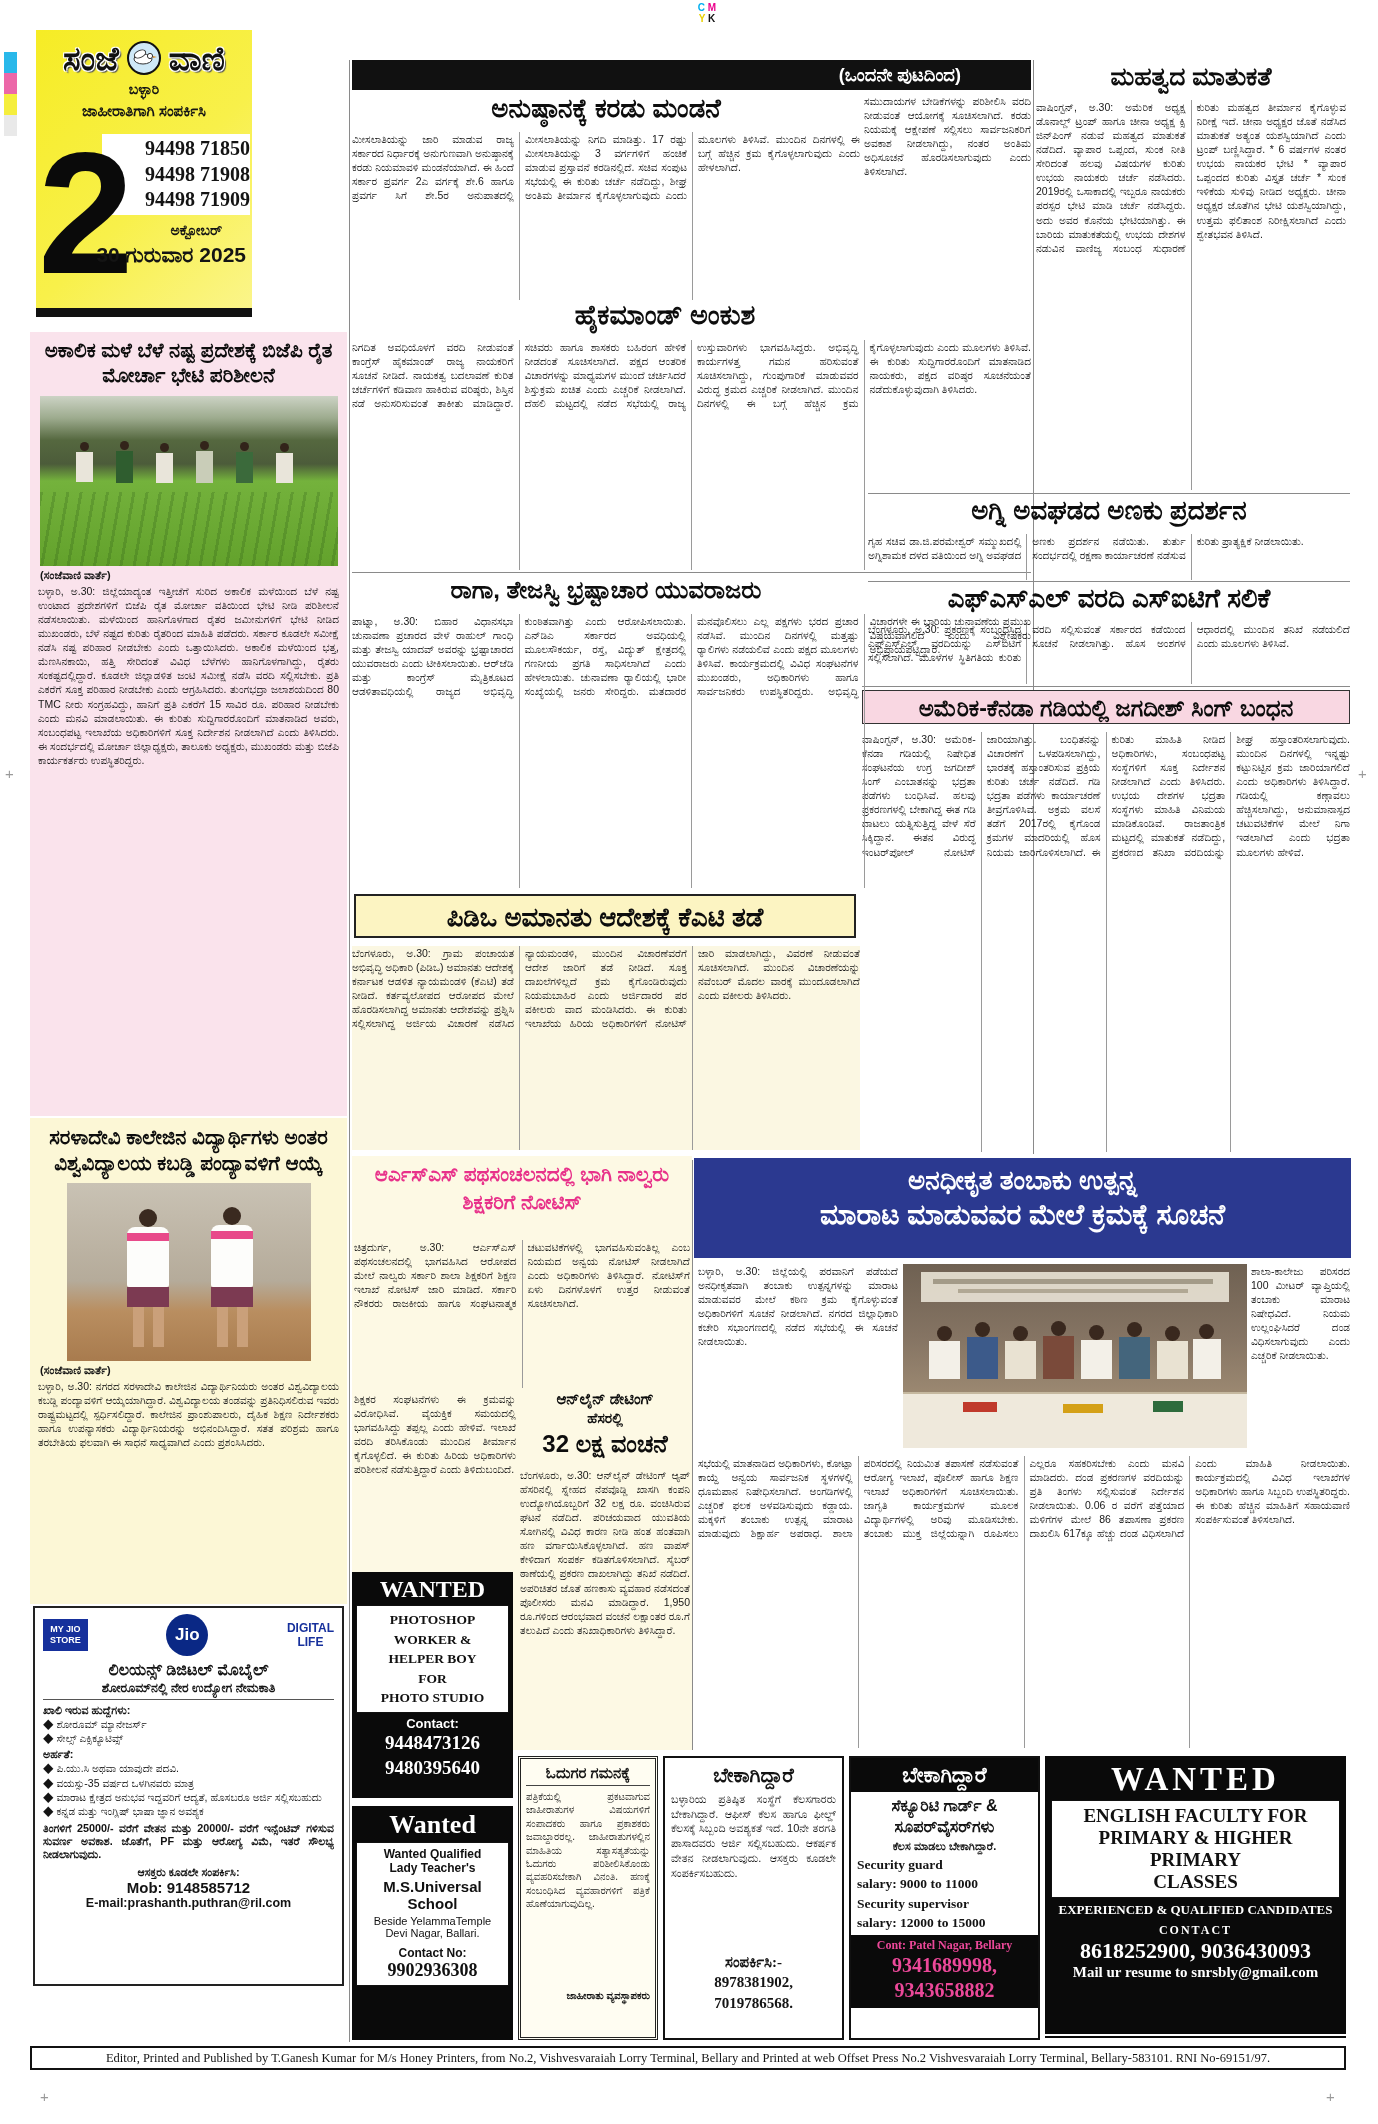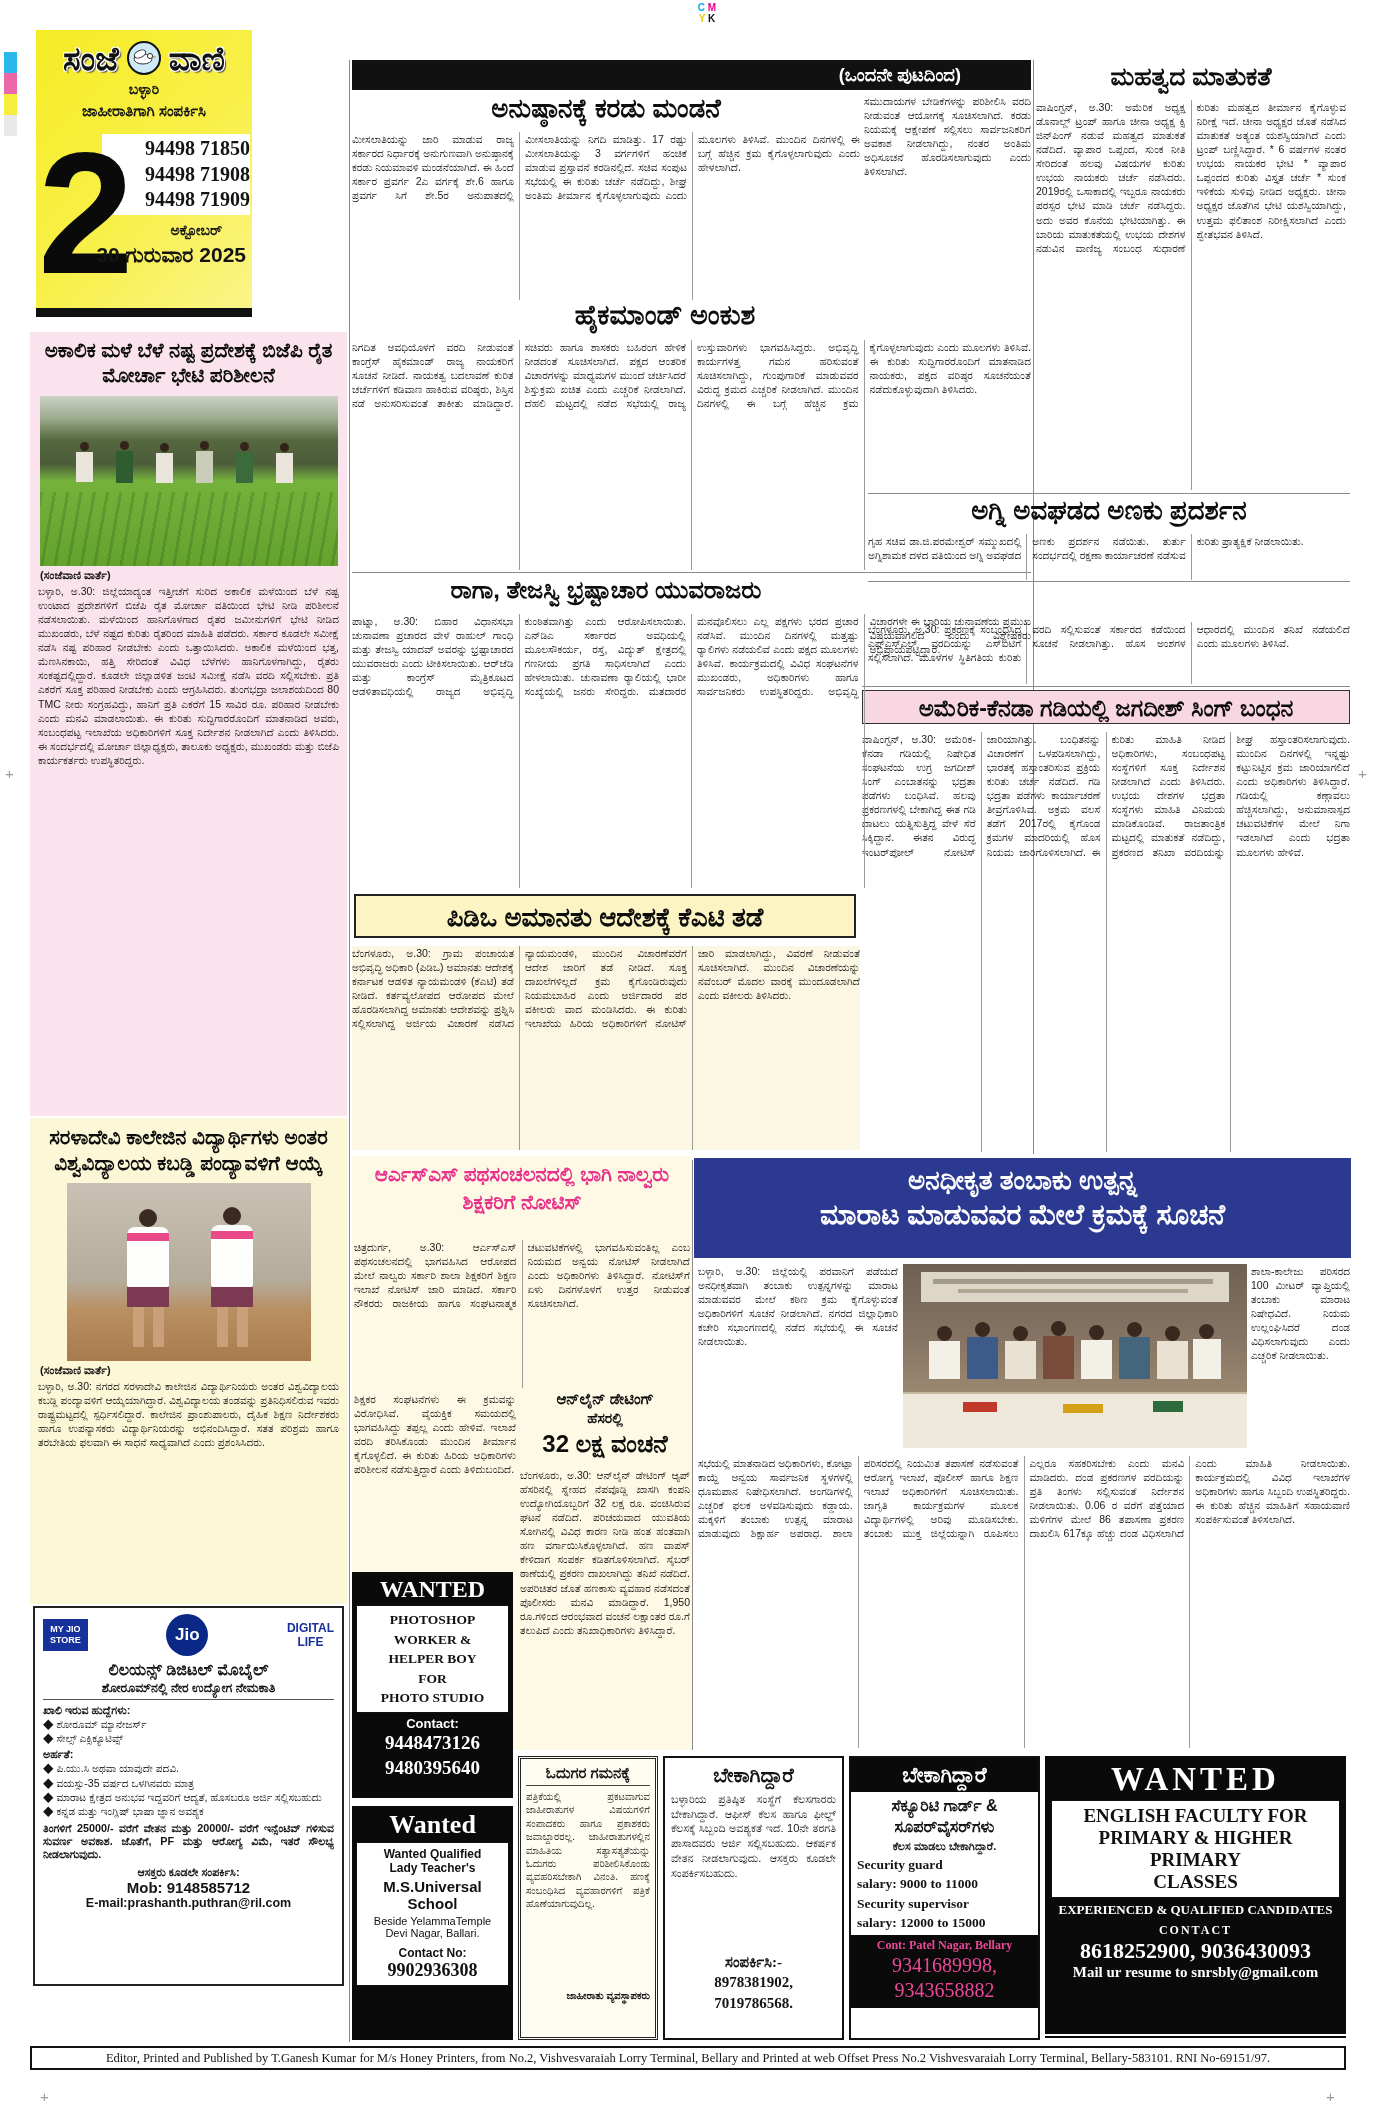--- a/index.html
+++ b/index.html
@@ -169,20 +169,21 @@
 
   <div class="abs hl" style="left:430px;top:300px;width:470px;height:38px;font-size:27px;">ಹೈಕಮಾಂಡ್ ಅಂಕುಶ</div>
   <div class="abs body-txt cols c4" style="left:352px;top:340px;width:679px;height:230px;">ನಿಗದಿತ ಅವಧಿಯೊಳಗೆ ವರದಿ ನೀಡುವಂತೆ ಕಾಂಗ್ರೆಸ್ ಹೈಕಮಾಂಡ್ ರಾಜ್ಯ ನಾಯಕರಿಗೆ ಸೂಚನೆ ನೀಡಿದೆ. ನಾಯಕತ್ವ ಬದಲಾವಣೆ ಕುರಿತ ಚರ್ಚೆಗಳಿಗೆ ಕಡಿವಾಣ ಹಾಕಿರುವ ವರಿಷ್ಠರು, ಶಿಸ್ತಿನ ನಡೆ ಅನುಸರಿಸುವಂತೆ ತಾಕೀತು ಮಾಡಿದ್ದಾರೆ. ಸಚಿವರು ಹಾಗೂ ಶಾಸಕರು ಬಹಿರಂಗ ಹೇಳಿಕೆ ನೀಡದಂತೆ ಸೂಚಿಸಲಾಗಿದೆ. ಪಕ್ಷದ ಆಂತರಿಕ ವಿಚಾರಗಳನ್ನು ಮಾಧ್ಯಮಗಳ ಮುಂದೆ ಚರ್ಚಿಸಿದರೆ ಶಿಸ್ತುಕ್ರಮ ಖಚಿತ ಎಂದು ಎಚ್ಚರಿಕೆ ನೀಡಲಾಗಿದೆ. ದೆಹಲಿ ಮಟ್ಟದಲ್ಲಿ ನಡೆದ ಸಭೆಯಲ್ಲಿ ರಾಜ್ಯ ಉಸ್ತುವಾರಿಗಳು ಭಾಗವಹಿಸಿದ್ದರು. ಅಭಿವೃದ್ಧಿ ಕಾರ್ಯಗಳತ್ತ ಗಮನ ಹರಿಸುವಂತೆ ಸೂಚಿಸಲಾಗಿದ್ದು, ಗುಂಪುಗಾರಿಕೆ ಮಾಡುವವರ ವಿರುದ್ಧ ಕ್ರಮದ ಎಚ್ಚರಿಕೆ ನೀಡಲಾಗಿದೆ. ಮುಂದಿನ ದಿನಗಳಲ್ಲಿ ಈ ಬಗ್ಗೆ ಹೆಚ್ಚಿನ ಕ್ರಮ ಕೈಗೊಳ್ಳಲಾಗುವುದು ಎಂದು ಮೂಲಗಳು ತಿಳಿಸಿವೆ. ಈ ಕುರಿತು ಸುದ್ದಿಗಾರರೊಂದಿಗೆ ಮಾತನಾಡಿದ ನಾಯಕರು, ಪಕ್ಷದ ವರಿಷ್ಠರ ಸೂಚನೆಯಂತೆ ನಡೆದುಕೊಳ್ಳುವುದಾಗಿ ತಿಳಿಸಿದರು.</div>
 
   <div class="abs hl" style="left:1036px;top:62px;width:310px;height:34px;font-size:25px;">ಮಹತ್ವದ ಮಾತುಕತೆ</div>
   <div class="abs body-txt cols c2" style="left:1036px;top:100px;width:310px;height:390px;">ವಾಷಿಂಗ್ಟನ್, ಅ.30: ಅಮೆರಿಕ ಅಧ್ಯಕ್ಷ ಡೊನಾಲ್ಡ್ ಟ್ರಂಪ್ ಹಾಗೂ ಚೀನಾ ಅಧ್ಯಕ್ಷ ಕ್ಸಿ ಜಿನ್‌ಪಿಂಗ್ ನಡುವೆ ಮಹತ್ವದ ಮಾತುಕತೆ ನಡೆದಿದೆ. ವ್ಯಾಪಾರ ಒಪ್ಪಂದ, ಸುಂಕ ನೀತಿ ಸೇರಿದಂತೆ ಹಲವು ವಿಷಯಗಳ ಕುರಿತು ಉಭಯ ನಾಯಕರು ಚರ್ಚೆ ನಡೆಸಿದರು. 2019ರಲ್ಲಿ ಒಸಾಕಾದಲ್ಲಿ ಇಬ್ಬರೂ ನಾಯಕರು ಪರಸ್ಪರ ಭೇಟಿ ಮಾಡಿ ಚರ್ಚೆ ನಡೆಸಿದ್ದರು. ಅದು ಅವರ ಕೊನೆಯ ಭೇಟಿಯಾಗಿತ್ತು. ಈ ಬಾರಿಯ ಮಾತುಕತೆಯಲ್ಲಿ ಉಭಯ ದೇಶಗಳ ನಡುವಿನ ವಾಣಿಜ್ಯ ಸಂಬಂಧ ಸುಧಾರಣೆ ಕುರಿತು ಮಹತ್ವದ ತೀರ್ಮಾನ ಕೈಗೊಳ್ಳುವ ನಿರೀಕ್ಷೆ ಇದೆ. ಚೀನಾ ಅಧ್ಯಕ್ಷರ ಜೊತೆ ನಡೆಸಿದ ಮಾತುಕತೆ ಅತ್ಯಂತ ಯಶಸ್ವಿಯಾಗಿದೆ ಎಂದು ಟ್ರಂಪ್ ಬಣ್ಣಿಸಿದ್ದಾರೆ. * 6 ವರ್ಷಗಳ ನಂತರ ಉಭಯ ನಾಯಕರ ಭೇಟಿ * ವ್ಯಾಪಾರ ಒಪ್ಪಂದದ ಕುರಿತು ವಿಸ್ತೃತ ಚರ್ಚೆ * ಸುಂಕ ಇಳಿಕೆಯ ಸುಳಿವು ನೀಡಿದ ಅಧ್ಯಕ್ಷರು. ಚೀನಾ ಅಧ್ಯಕ್ಷರ ಜೊತೆಗಿನ ಭೇಟಿ ಯಶಸ್ವಿಯಾಗಿದ್ದು, ಉತ್ತಮ ಫಲಿತಾಂಶ ನಿರೀಕ್ಷಿಸಲಾಗಿದೆ ಎಂದು ಶ್ವೇತಭವನ ತಿಳಿಸಿದೆ.</div>
 
   <div class="abs hl" style="left:868px;top:496px;width:482px;height:36px;font-size:26px;">ಅಗ್ನಿ ಅವಘಡದ ಅಣಕು ಪ್ರದರ್ಶನ</div>
   <div class="abs body-txt cols c3" style="left:868px;top:534px;width:482px;height:46px;">ಗೃಹ ಸಚಿವ ಡಾ.ಜಿ.ಪರಮೇಶ್ವರ್ ಸಮ್ಮುಖದಲ್ಲಿ ಅಗ್ನಿಶಾಮಕ ದಳದ ವತಿಯಿಂದ ಅಗ್ನಿ ಅವಘಡದ ಅಣಕು ಪ್ರದರ್ಶನ ನಡೆಯಿತು. ತುರ್ತು ಸಂದರ್ಭದಲ್ಲಿ ರಕ್ಷಣಾ ಕಾರ್ಯಾಚರಣೆ ನಡೆಸುವ ಕುರಿತು ಪ್ರಾತ್ಯಕ್ಷಿಕೆ ನೀಡಲಾಯಿತು.</div>
 
+  <div class="abs hl" style="left:868px;top:584px;width:482px;height:36px;font-size:26px;">ಎಫ್ಎಸ್ಎಲ್ ವರದಿ ಎಸ್ಐಟಿಗೆ ಸಲಿಕೆ</div>
   <div class="abs body-txt cols c3" style="left:868px;top:622px;width:482px;height:62px;">ಬೆಂಗಳೂರು, ಅ.30: ಪ್ರಕರಣಕ್ಕೆ ಸಂಬಂಧಿಸಿದ ಎಫ್ಎಸ್ಎಲ್ ವರದಿಯನ್ನು ಎಸ್ಐಟಿಗೆ ಸಲ್ಲಿಸಲಾಗಿದೆ. ಮೂಳೆಗಳ ಸ್ಥಿತಿಗತಿಯ ಕುರಿತು ವರದಿ ಸಲ್ಲಿಸುವಂತೆ ಸರ್ಕಾರದ ಕಡೆಯಿಂದ ಸೂಚನೆ ನೀಡಲಾಗಿತ್ತು. ಹೊಸ ಅಂಶಗಳ ಆಧಾರದಲ್ಲಿ ಮುಂದಿನ ತನಿಖೆ ನಡೆಯಲಿದೆ ಎಂದು ಮೂಲಗಳು ತಿಳಿಸಿವೆ.</div>
 
   <div class="abs hl pink-head" style="left:862px;top:690px;width:488px;height:34px;font-size:23px;line-height:34px;box-sizing:border-box;">ಅಮೆರಿಕ-ಕೆನಡಾ ಗಡಿಯಲ್ಲಿ ಜಗದೀಶ್ ಸಿಂಗ್ ಬಂಧನ</div>
   <div class="abs body-txt cols c4" style="left:862px;top:732px;width:488px;height:420px;">ವಾಷಿಂಗ್ಟನ್, ಅ.30: ಅಮೆರಿಕ-ಕೆನಡಾ ಗಡಿಯಲ್ಲಿ ನಿಷೇಧಿತ ಸಂಘಟನೆಯ ಉಗ್ರ ಜಗದೀಶ್ ಸಿಂಗ್ ಎಂಬಾತನನ್ನು ಭದ್ರತಾ ಪಡೆಗಳು ಬಂಧಿಸಿವೆ. ಹಲವು ಪ್ರಕರಣಗಳಲ್ಲಿ ಬೇಕಾಗಿದ್ದ ಈತ ಗಡಿ ದಾಟಲು ಯತ್ನಿಸುತ್ತಿದ್ದ ವೇಳೆ ಸೆರೆ ಸಿಕ್ಕಿದ್ದಾನೆ. ಈತನ ವಿರುದ್ಧ ಇಂಟರ್‌ಪೋಲ್ ನೋಟಿಸ್ ಜಾರಿಯಾಗಿತ್ತು. ಬಂಧಿತನನ್ನು ವಿಚಾರಣೆಗೆ ಒಳಪಡಿಸಲಾಗಿದ್ದು, ಭಾರತಕ್ಕೆ ಹಸ್ತಾಂತರಿಸುವ ಪ್ರಕ್ರಿಯೆ ಕುರಿತು ಚರ್ಚೆ ನಡೆದಿದೆ. ಗಡಿ ಭದ್ರತಾ ಪಡೆಗಳು ಕಾರ್ಯಾಚರಣೆ ತೀವ್ರಗೊಳಿಸಿವೆ. ಅಕ್ರಮ ವಲಸೆ ತಡೆಗೆ 2017ರಲ್ಲಿ ಕೈಗೊಂಡ ಕ್ರಮಗಳ ಮಾದರಿಯಲ್ಲಿ ಹೊಸ ನಿಯಮ ಜಾರಿಗೊಳಿಸಲಾಗಿದೆ. ಈ ಕುರಿತು ಮಾಹಿತಿ ನೀಡಿದ ಅಧಿಕಾರಿಗಳು, ಸಂಬಂಧಪಟ್ಟ ಸಂಸ್ಥೆಗಳಿಗೆ ಸೂಕ್ತ ನಿರ್ದೇಶನ ನೀಡಲಾಗಿದೆ ಎಂದು ತಿಳಿಸಿದರು. ಉಭಯ ದೇಶಗಳ ಭದ್ರತಾ ಸಂಸ್ಥೆಗಳು ಮಾಹಿತಿ ವಿನಿಮಯ ಮಾಡಿಕೊಂಡಿವೆ. ರಾಜತಾಂತ್ರಿಕ ಮಟ್ಟದಲ್ಲಿ ಮಾತುಕತೆ ನಡೆದಿದ್ದು, ಪ್ರಕರಣದ ತನಿಖಾ ವರದಿಯನ್ನು ಶೀಘ್ರ ಹಸ್ತಾಂತರಿಸಲಾಗುವುದು. ಮುಂದಿನ ದಿನಗಳಲ್ಲಿ ಇನ್ನಷ್ಟು ಕಟ್ಟುನಿಟ್ಟಿನ ಕ್ರಮ ಜಾರಿಯಾಗಲಿದೆ ಎಂದು ಅಧಿಕಾರಿಗಳು ತಿಳಿಸಿದ್ದಾರೆ. ಗಡಿಯಲ್ಲಿ ಕಣ್ಗಾವಲು ಹೆಚ್ಚಿಸಲಾಗಿದ್ದು, ಅನುಮಾನಾಸ್ಪದ ಚಟುವಟಿಕೆಗಳ ಮೇಲೆ ನಿಗಾ ಇಡಲಾಗಿದೆ ಎಂದು ಭದ್ರತಾ ಮೂಲಗಳು ಹೇಳಿವೆ.</div>
 
   <div class="abs hl" style="left:352px;top:576px;width:508px;height:36px;font-size:24px;">ರಾಗಾ, ತೇಜಸ್ವಿ ಭ್ರಷ್ಟಾಚಾರ ಯುವರಾಜರು</div>
   <div class="abs body-txt cols c4" style="left:352px;top:614px;width:679px;height:274px;">ಪಾಟ್ನಾ, ಅ.30: ಬಿಹಾರ ವಿಧಾನಸಭಾ ಚುನಾವಣಾ ಪ್ರಚಾರದ ವೇಳೆ ರಾಹುಲ್ ಗಾಂಧಿ ಮತ್ತು ತೇಜಸ್ವಿ ಯಾದವ್ ಅವರನ್ನು ಭ್ರಷ್ಟಾಚಾರದ ಯುವರಾಜರು ಎಂದು ಟೀಕಿಸಲಾಯಿತು. ಆರ್‌ಜೆಡಿ ಮತ್ತು ಕಾಂಗ್ರೆಸ್ ಮೈತ್ರಿಕೂಟದ ಆಡಳಿತಾವಧಿಯಲ್ಲಿ ರಾಜ್ಯದ ಅಭಿವೃದ್ಧಿ ಕುಂಠಿತವಾಗಿತ್ತು ಎಂದು ಆರೋಪಿಸಲಾಯಿತು. ಎನ್‌ಡಿಎ ಸರ್ಕಾರದ ಅವಧಿಯಲ್ಲಿ ಮೂಲಸೌಕರ್ಯ, ರಸ್ತೆ, ವಿದ್ಯುತ್ ಕ್ಷೇತ್ರದಲ್ಲಿ ಗಣನೀಯ ಪ್ರಗತಿ ಸಾಧಿಸಲಾಗಿದೆ ಎಂದು ಹೇಳಲಾಯಿತು. ಚುನಾವಣಾ ರ‍್ಯಾಲಿಯಲ್ಲಿ ಭಾರೀ ಸಂಖ್ಯೆಯಲ್ಲಿ ಜನರು ಸೇರಿದ್ದರು. ಮತದಾರರ ಮನವೊಲಿಸಲು ಎಲ್ಲ ಪಕ್ಷಗಳು ಭರದ ಪ್ರಚಾರ ನಡೆಸಿವೆ. ಮುಂದಿನ ದಿನಗಳಲ್ಲಿ ಮತ್ತಷ್ಟು ರ‍್ಯಾಲಿಗಳು ನಡೆಯಲಿವೆ ಎಂದು ಪಕ್ಷದ ಮೂಲಗಳು ತಿಳಿಸಿವೆ. ಕಾರ್ಯಕ್ರಮದಲ್ಲಿ ವಿವಿಧ ಸಂಘಟನೆಗಳ ಮುಖಂಡರು, ಅಧಿಕಾರಿಗಳು ಹಾಗೂ ಸಾರ್ವಜನಿಕರು ಉಪಸ್ಥಿತರಿದ್ದರು. ಅಭಿವೃದ್ಧಿ ವಿಚಾರಗಳೇ ಈ ಬಾರಿಯ ಚುನಾವಣೆಯ ಪ್ರಮುಖ ವಿಷಯವಾಗಲಿದೆ ಎಂದು ವಿಶ್ಲೇಷಕರು ಅಭಿಪ್ರಾಯಪಟ್ಟಿದ್ದಾರೆ.</div>
 
   <div class="abs hl pdo-head" style="left:354px;top:894px;width:502px;height:44px;font-size:26px;line-height:42px;box-sizing:border-box;">ಪಿಡಿಒ ಅಮಾನತು ಆದೇಶಕ್ಕೆ ಕೆಎಟಿ ತಡೆ</div>
   <div class="abs body-txt cols c3" style="left:352px;top:946px;width:508px;height:204px;background:#fbf7e2;">ಬೆಂಗಳೂರು, ಅ.30: ಗ್ರಾಮ ಪಂಚಾಯತ ಅಭಿವೃದ್ಧಿ ಅಧಿಕಾರಿ (ಪಿಡಿಒ) ಅಮಾನತು ಆದೇಶಕ್ಕೆ ಕರ್ನಾಟಕ ಆಡಳಿತ ನ್ಯಾಯಮಂಡಳಿ (ಕೆಎಟಿ) ತಡೆ ನೀಡಿದೆ. ಕರ್ತವ್ಯಲೋಪದ ಆರೋಪದ ಮೇಲೆ ಹೊರಡಿಸಲಾಗಿದ್ದ ಅಮಾನತು ಆದೇಶವನ್ನು ಪ್ರಶ್ನಿಸಿ ಸಲ್ಲಿಸಲಾಗಿದ್ದ ಅರ್ಜಿಯ ವಿಚಾರಣೆ ನಡೆಸಿದ ನ್ಯಾಯಮಂಡಳಿ, ಮುಂದಿನ ವಿಚಾರಣೆವರೆಗೆ ಆದೇಶ ಜಾರಿಗೆ ತಡೆ ನೀಡಿದೆ. ಸೂಕ್ತ ದಾಖಲೆಗಳಿಲ್ಲದೆ ಕ್ರಮ ಕೈಗೊಂಡಿರುವುದು ನಿಯಮಬಾಹಿರ ಎಂದು ಅರ್ಜಿದಾರರ ಪರ ವಕೀಲರು ವಾದ ಮಂಡಿಸಿದರು. ಈ ಕುರಿತು ಇಲಾಖೆಯ ಹಿರಿಯ ಅಧಿಕಾರಿಗಳಿಗೆ ನೋಟಿಸ್ ಜಾರಿ ಮಾಡಲಾಗಿದ್ದು, ವಿವರಣೆ ನೀಡುವಂತೆ ಸೂಚಿಸಲಾಗಿದೆ. ಮುಂದಿನ ವಿಚಾರಣೆಯನ್ನು ನವೆಂಬರ್ ಮೊದಲ ವಾರಕ್ಕೆ ಮುಂದೂಡಲಾಗಿದೆ ಎಂದು ವಕೀಲರು ತಿಳಿಸಿದರು.</div>
@@ -276,21 +277,21 @@
 ಸೂಪರ್‌ವೈಸರ್‌ಗಳು</div>
     <div class="adline" style="font-size:11px;margin-top:2px;">ಕೆಲಸ ಮಾಡಲು ಬೇಕಾಗಿದ್ದಾರೆ.</div>
     <div class="serif" style="font-weight:bold;font-size:13.5px;padding:2px 6px;line-height:1.45;">
       <div>Security guard</div>
       <div>salary:  9000 to 11000</div>
       <div>Security supervisor</div>
       <div>salary: 12000 to 15000</div>
     </div>
     <div style="background:#0a0a0a;color:#ec4899;text-align:center;padding:3px 0 5px 0;">
       <div class="serif" style="font-weight:bold;font-size:12px;">Cont: Patel Nagar, Bellary</div>
-      <div class="serif pre" style="font-weight:normal;font-size:20px;line-height:1.25;">9341689998,
+      <div class="serif pre" style="font-weight:bold;font-size:20px;line-height:1.25;">9341689998,
 9343658882</div>
     </div>
   </div>
 
   <div class="abs ad-black" style="left:1045px;top:1756px;width:301px;height:284px;padding:5px 6px;box-sizing:border-box;border-bottom:6px double #fff;">
     <div class="adline serif" style="font-size:33px;color:#fff;letter-spacing:4px;">WANTED</div>
     <div class="ad-inner-white serif" style="padding:4px 2px;margin-top:2px;text-align:center;font-weight:bold;">
       <div style="font-size:19px;">ENGLISH  FACULTY  FOR</div>
       <div style="font-size:19px;">PRIMARY &amp; HIGHER PRIMARY</div>
       <div style="font-size:19px;">CLASSES</div>

